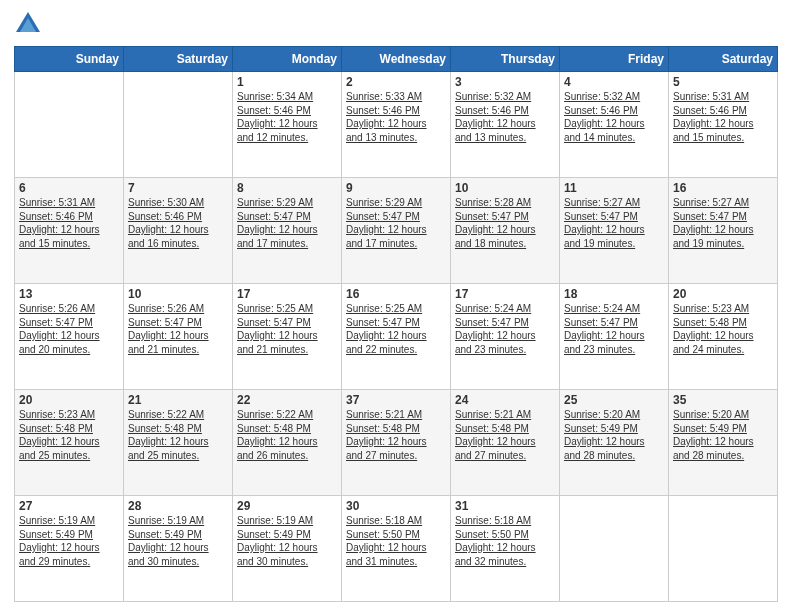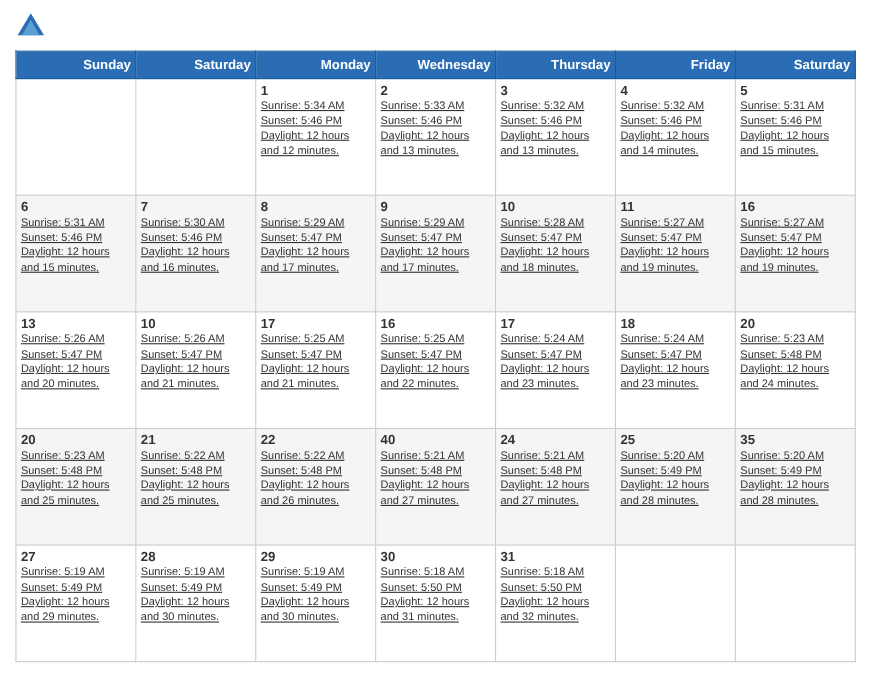--- a/index.html
+++ b/index.html
@@ -228,21 +228,21 @@
           </td>
           <td>
             <span class="day-num">21</span>
             <div class="day-info">Sunrise: 5:22 AM<br>Sunset: 5:48 PM<br>Daylight: 12 hours<br>and 25 minutes.</div>
           </td>
           <td>
             <span class="day-num">22</span>
             <div class="day-info">Sunrise: 5:22 AM<br>Sunset: 5:48 PM<br>Daylight: 12 hours<br>and 26 minutes.</div>
           </td>
           <td>
-            <span class="day-num">40</span>
+            <span class="day-num">37</span>
             <div class="day-info">Sunrise: 5:21 AM<br>Sunset: 5:48 PM<br>Daylight: 12 hours<br>and 27 minutes.</div>
           </td>
           <td>
             <span class="day-num">24</span>
             <div class="day-info">Sunrise: 5:21 AM<br>Sunset: 5:48 PM<br>Daylight: 12 hours<br>and 27 minutes.</div>
           </td>
           <td>
             <span class="day-num">25</span>
             <div class="day-info">Sunrise: 5:20 AM<br>Sunset: 5:49 PM<br>Daylight: 12 hours<br>and 28 minutes.</div>
           </td>

